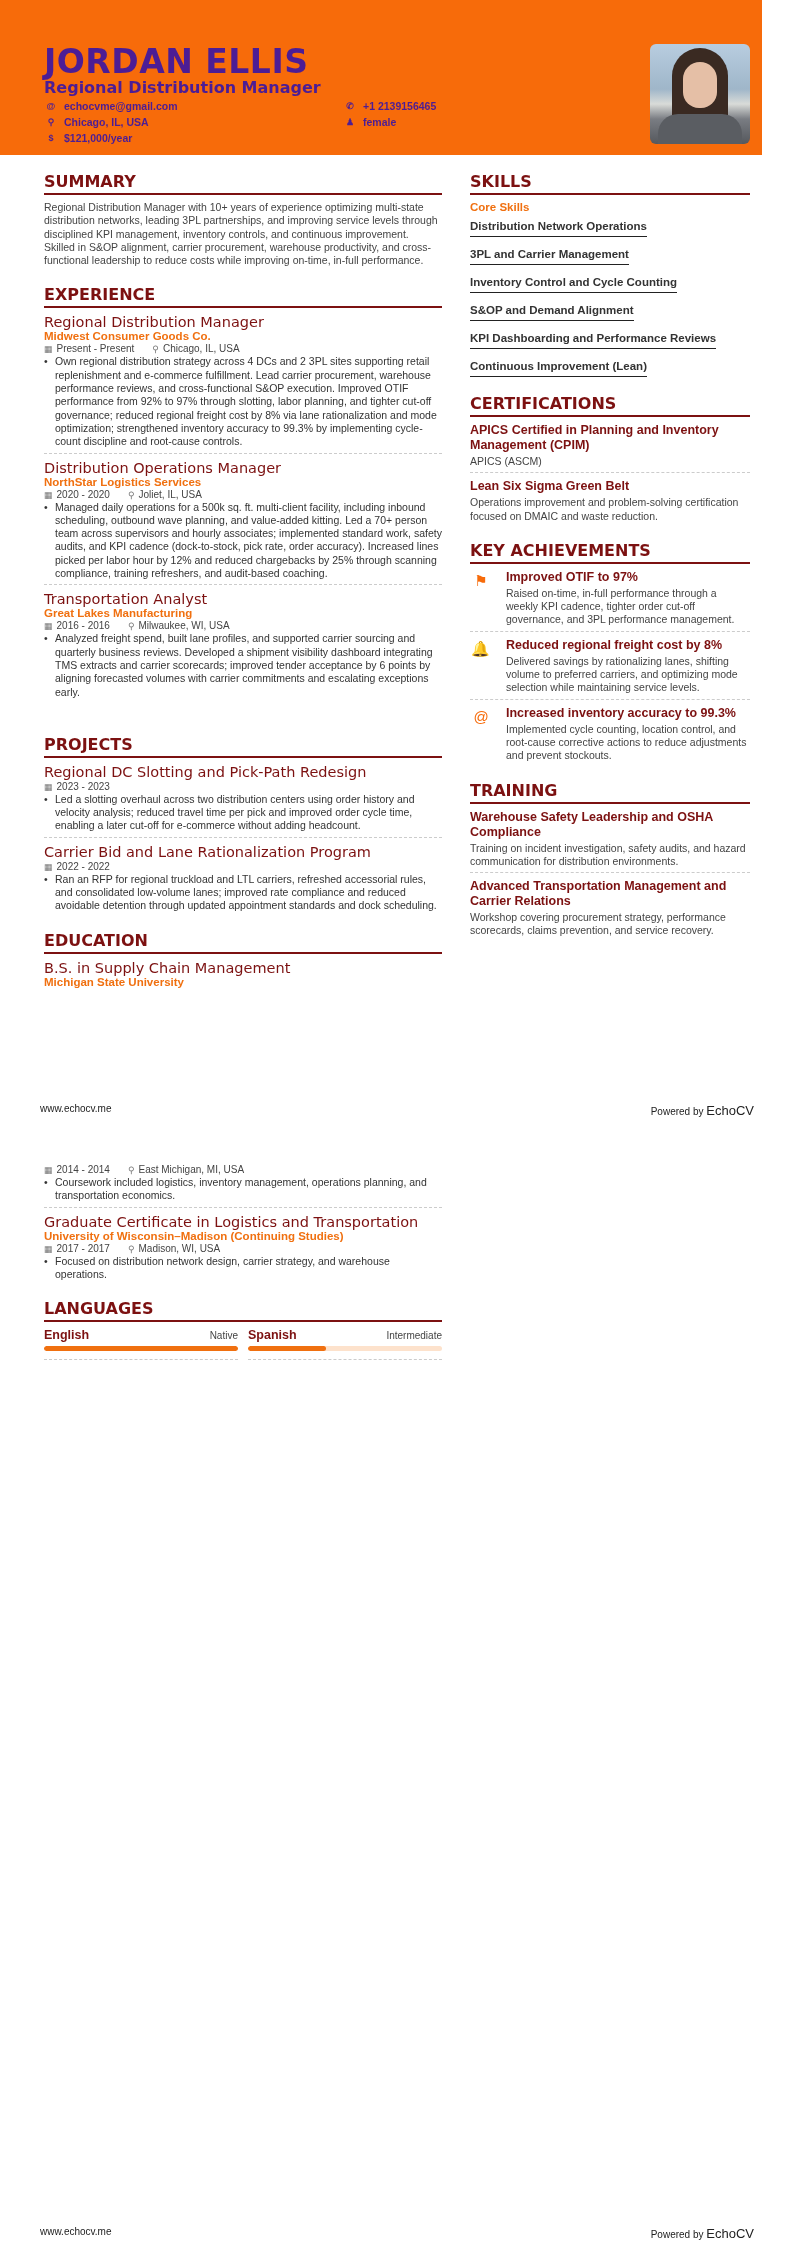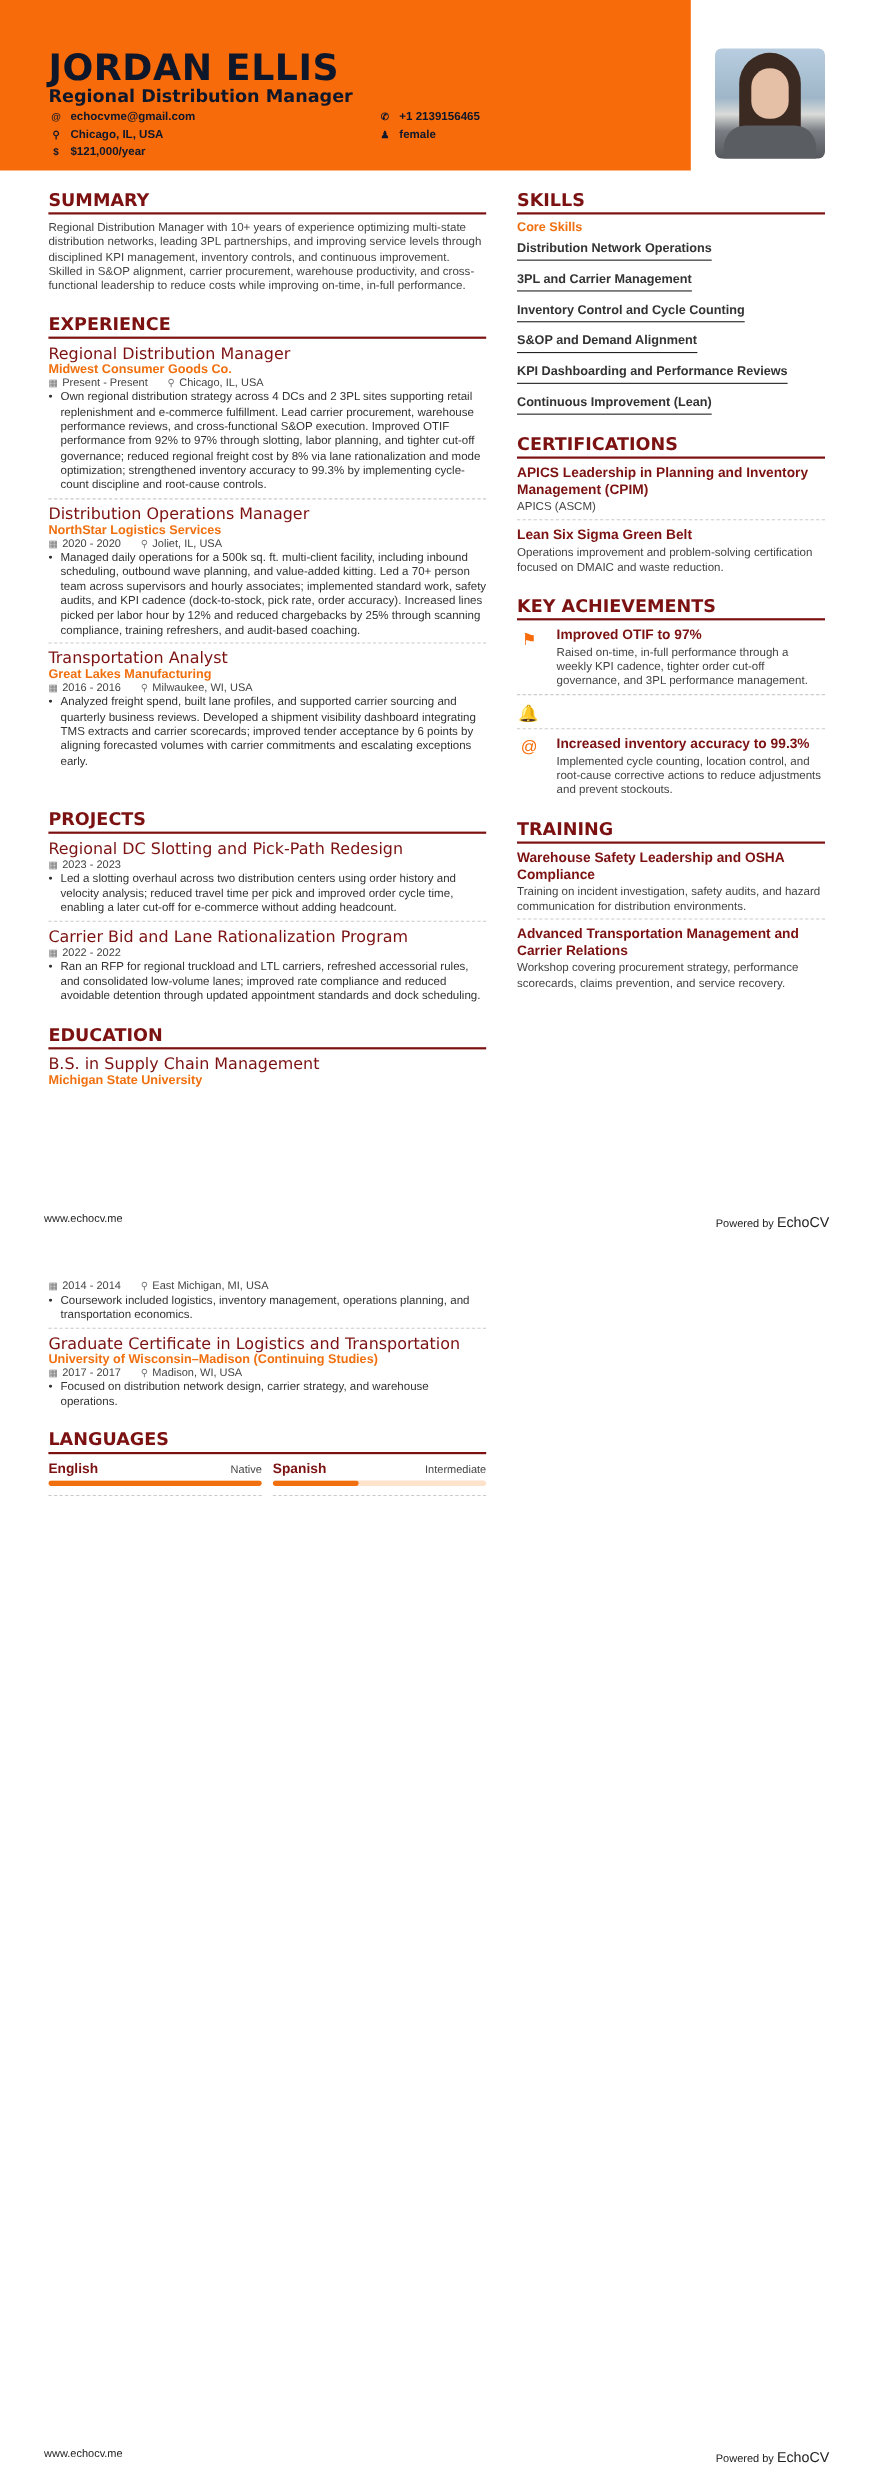--- a/index.html
+++ b/index.html
@@ -1,17 +1,17 @@
 <!DOCTYPE html>
 <html><head>
 <meta charset="utf-8">
 <style>
   * { box-sizing: border-box; margin: 0; padding: 0; }
   body { width: 794px; height: 2246px; background: #fff; font-family: "Liberation Sans", sans-serif; color: #333; position: relative; overflow: hidden; }
-  .header { position: absolute; left: 0; top: 0; width: 628px; height: 155px; background: #f76b0a; color: #0f172a; }
+  .header { position: absolute; left: 0; top: 0; width: 762px; height: 155px; background: #f76b0a; color: #4c1d95; }
   .header .name { position: absolute; left: 44px; top: 42px; font-size: 33px; font-weight: bold; letter-spacing: 0.5px; font-family: "DejaVu Sans", sans-serif; }
   .header .title { position: absolute; left: 44px; top: 78px; font-size: 16px; font-weight: bold; font-family: "DejaVu Sans", sans-serif; }
   .contact { position: absolute; font-size: 10.5px; font-weight: bold; display: flex; align-items: center; gap: 8px; }
   .contact .ic { width: 10px; height: 10px; display: inline-flex; align-items: center; justify-content: center; font-size: 9px; }
   .photo { position: absolute; left: 650px; top: 44px; width: 100px; height: 100px; border-radius: 6px; overflow: hidden; background: linear-gradient(180deg,#b8cde0 0%,#9fb6c9 45%,#d9dbd8 60%,#7a7d83 75%,#55585d 100%); }
   .photo .hair { position: absolute; left: 22px; top: 4px; width: 56px; height: 80px; background: #3a2a22; border-radius: 28px 28px 10px 10px; }
   .photo .face { position: absolute; left: 33px; top: 18px; width: 34px; height: 46px; background: #e5bfa6; border-radius: 17px 17px 16px 16px; }
   .photo .suit { position: absolute; left: 8px; top: 70px; width: 84px; height: 40px; background: #5a5d62; border-radius: 20px 20px 0 0; }
 
   .col-left { position: absolute; left: 44px; width: 398px; }
@@ -147,39 +147,43 @@
     <div><span class="skill">Distribution Network Operations</span></div>
     <div><span class="skill">3PL and Carrier Management</span></div>
     <div><span class="skill">Inventory Control and Cycle Counting</span></div>
     <div><span class="skill">S&amp;OP and Demand Alignment</span></div>
     <div><span class="skill">KPI Dashboarding and Performance Reviews</span></div>
     <div><span class="skill">Continuous Improvement (Lean)</span></div>
   </section>
 
   <section style="margin-top:10px;">
     <div class="sec-title">CERTIFICATIONS</div>
-    <div class="cert-title">APICS Leadership in Planning and Inventory Management (CPIM)</div>
+    <div class="cert-title">APICS Certified in Planning and Inventory Management (CPIM)</div>
     <div class="cert-sub">APICS (ASCM)</div>
     <div class="dash"></div>
     <div class="cert-title">Lean Six Sigma Green Belt</div>
     <div class="cert-sub">Operations improvement and problem-solving certification focused on DMAIC and waste reduction.</div>
   </section>
 
   <section style="margin-top:18px;">
     <div class="sec-title">KEY ACHIEVEMENTS</div>
     <div class="ach">
       <div class="ic">⚑</div>
       <div>
         <div class="cert-title">Improved OTIF to 97%</div>
         <div class="cert-sub">Raised on-time, in-full performance through a weekly KPI cadence, tighter order cut-off governance, and 3PL performance management.</div>
       </div>
     </div>
     <div class="dash"></div>
     <div class="ach">
       <div class="ic">🔔</div>
+      <div>
+        <div class="cert-title">Reduced regional freight cost by 8%</div>
+        <div class="cert-sub">Delivered savings by rationalizing lanes, shifting volume to preferred carriers, and optimizing mode selection while maintaining service levels.</div>
+      </div>
     </div>
     <div class="dash"></div>
     <div class="ach">
       <div class="ic">@</div>
       <div>
         <div class="cert-title">Increased inventory accuracy to 99.3%</div>
         <div class="cert-sub">Implemented cycle counting, location control, and root-cause corrective actions to reduce adjustments and prevent stockouts.</div>
       </div>
     </div>
   </section>

